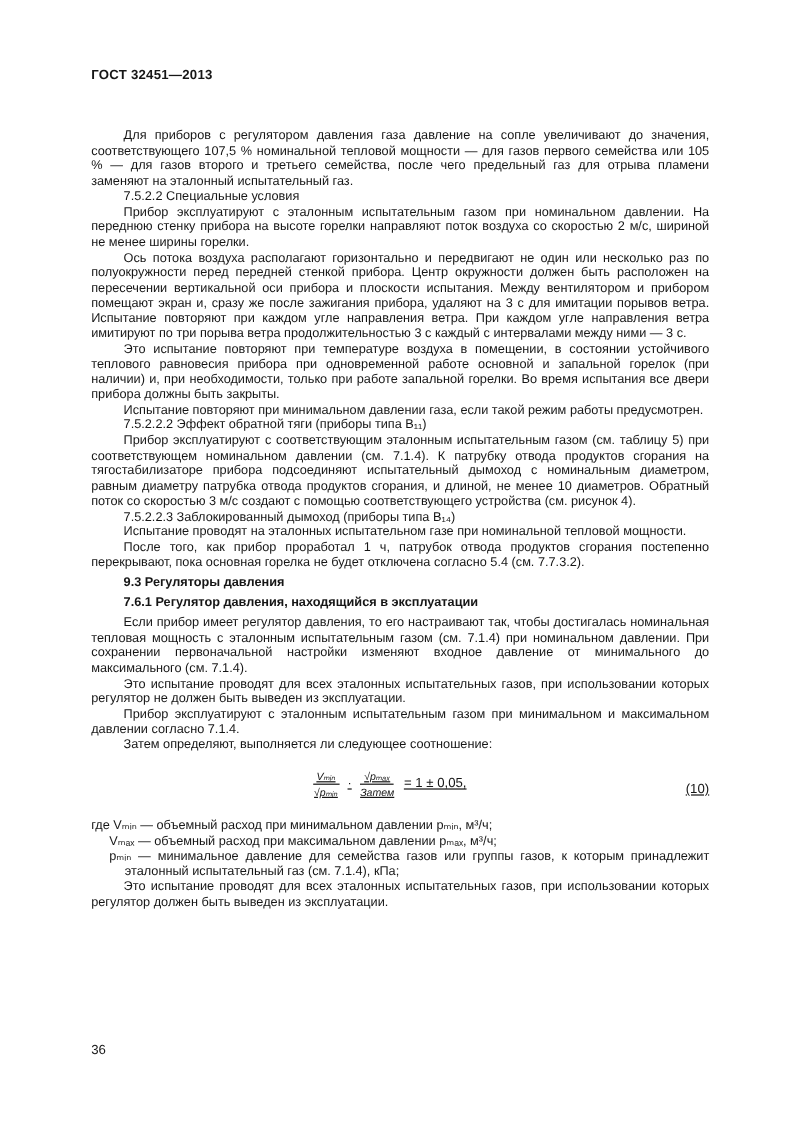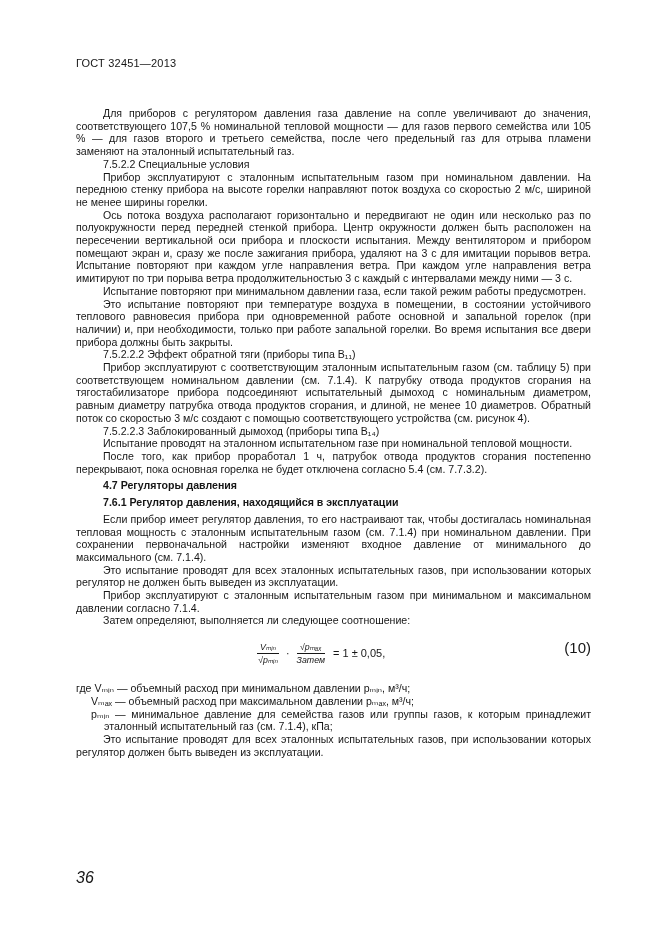--- a/index.html
+++ b/index.html
@@ -11,35 +11,36 @@
     color: #161616;
   }
   .page {
     position: relative;
     width: 661px; height: 936px;
     padding: 57px 70px 0 76px;
     overflow: hidden;
   }
   .doc-header {
     font-size: 11px;
-    font-weight: normal;
+    font-weight: bold;
     letter-spacing: 0.2px;
   }
   .content {
     margin-top: 38px;
     font-size: 10.6px;
     line-height: 12.7px;
     text-align: justify;
   }
   .content p { margin: 0; text-indent: 27px; }
   .content p.h { font-weight: bold; margin: 4px 0; }
   .formula-row {
     display: flex;
-    align-items: flex-start;
+    align-items: flex-end;
     margin: 15px 0 17px;
+    text-decoration: underline;
   }
   .formula-center {
     flex: 1;
     display: flex;
     justify-content: center;
     align-items: center;
     font-style: italic;
     font-size: 10.5px;
   }
   .frac {
@@ -47,50 +48,49 @@
     flex-direction: column;
     align-items: center;
     margin: 0 2px;
     font-size: 8.8px;
     line-height: 10px;
   }
   .frac .num { border-bottom: 1px solid #161616; padding: 0 3px 1px; }
   .frac .den { padding-top: 1px; }
   .dot { margin: 0 5px; font-style: normal; }
   .rhs { margin-left: 6px; font-style: normal; font-size: 11px; }
-  .formula-number { font-style: normal; font-size: 15px; }
+  .formula-number { font-style: normal; font-size: 11px; }
   .content p.def-first { padding-left: 28px; text-indent: -28px; }
   .content p.def { padding-left: 28px; text-indent: -13px; }
   .page-number {
     position: absolute;
     left: 76px; top: 869px;
-    font-size: 16px;
-    font-style: italic;
+    font-size: 11px;
   }
 </style>
 </head>
 <body>
 
 <div class="page">
 
   <div class="doc-header">ГОСТ  32451—2013</div>
 
   <div class="content">
     <p>Для приборов с регулятором давления газа давление на сопле увеличивают до значения, соответствующего 107,5 % номинальной тепловой мощности — для газов первого семейства или 105 % — для газов второго и третьего семейства, после чего предельный газ для отрыва пламени заменяют на эталонный испытательный газ.</p>
     <p>7.5.2.2  Специальные условия</p>
     <p>Прибор эксплуатируют с эталонным испытательным газом при номинальном давлении. На переднюю стенку прибора на высоте горелки направляют поток воздуха со скоростью 2 м/с, шириной не менее ширины горелки.</p>
     <p>Ось потока воздуха располагают горизонтально и передвигают не один или несколько раз по полуокружности перед передней стенкой прибора. Центр окружности должен быть расположен на пересечении вертикальной оси прибора и плоскости испытания. Между вентилятором и прибором помещают экран и, сразу же после зажигания прибора, удаляют на 3 с для имитации порывов ветра. Испытание повторяют при каждом угле направления ветра. При каждом угле направления ветра имитируют по три порыва ветра продолжительностью 3 с каждый с интервалами между ними — 3 с.</p>
+    <p>Это испытание повторяют при температуре воздуха в помещении, в состоянии устойчивого теплового равновесия прибора при одновременной работе основной и запальной горелок (при наличии) и, при необходимости, только при работе запальной горелки. Во время испытания все двери прибора должны быть закрыты.</p>
     <p>Испытание повторяют при минимальном давлении газа, если такой режим работы предусмотрен.</p>
-    <p>Это испытание повторяют при температуре воздуха в помещении, в состоянии устойчивого теплового равновесия прибора при одновременной работе основной и запальной горелок (при наличии) и, при необходимости, только при работе запальной горелки. Во время испытания все двери прибора должны быть закрыты.</p>
     <p>7.5.2.2.2  Эффект обратной тяги (приборы типа B₁₁)</p>
     <p>Прибор эксплуатируют с соответствующим эталонным испытательным газом (см. таблицу 5) при соответствующем номинальном давлении (см. 7.1.4). К патрубку отвода продуктов сгорания на тягостабилизаторе прибора подсоединяют испытательный дымоход с номинальным диаметром, равным диаметру патрубка отвода продуктов сгорания, и длиной, не менее 10 диаметров. Обратный поток со скоростью 3 м/с создают с помощью соответствующего устройства (см. рисунок 4).</p>
     <p>7.5.2.2.3  Заблокированный дымоход (приборы типа B₁₄)</p>
-    <p>Испытание проводят на эталонном испытательном газе при номинальной тепловой мощности.</p>
+    <p>Испытание проводят на эталонных испытательном газе при номинальной тепловой мощности.</p>
     <p>После того, как прибор проработал 1 ч, патрубок отвода продуктов сгорания постепенно перекрывают, пока основная горелка не будет отключена согласно 5.4 (см. 7.7.3.2).</p>
-    <p class="h">4.7  Регуляторы давления</p>
+    <p class="h">9.3  Регуляторы давления</p>
     <p class="h">7.6.1  Регулятор давления, находящийся в эксплуатации</p>
     <p>Если прибор имеет регулятор давления, то его настраивают так, чтобы достигалась номинальная тепловая мощность с эталонным испытательным газом (см. 7.1.4) при номинальном давлении. При сохранении первоначальной настройки изменяют входное давление от минимального до максимального (см. 7.1.4).</p>
     <p>Это испытание проводят для всех эталонных испытательных газов, при использовании которых регулятор не должен быть выведен из эксплуатации.</p>
     <p>Прибор эксплуатируют с эталонным испытательным газом при минимальном и максимальном давлении согласно 7.1.4.</p>
     <p>Затем определяют, выполняется ли следующее соотношение:</p>
 
     <div class="formula-row">
       <div class="formula-center">
         <span class="frac">
           <span class="num">Vₘᵢₙ</span>

